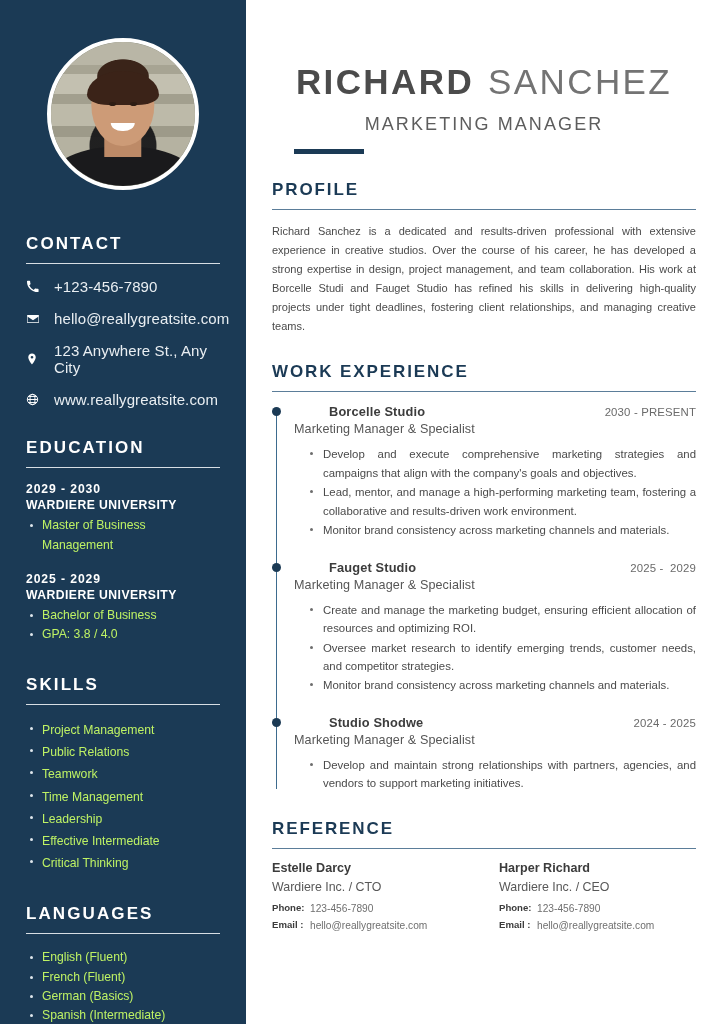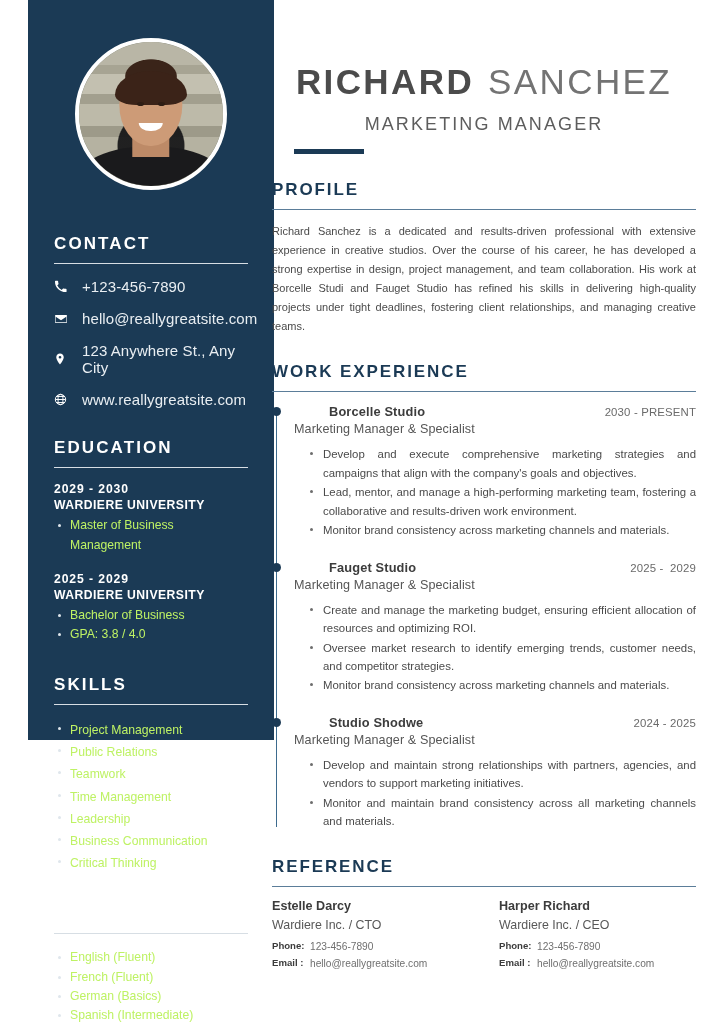--- a/index.html
+++ b/index.html
@@ -18,24 +18,23 @@
     height: 1024px;
     background: #ffffff;
     overflow: hidden;
   }
 
   
   .sidebar {
     position: absolute;
     left: 0; top: 0;
     width: 246px;
-    height: 740px;
+    height: 1024px;
     background: #1b3a55;
     padding: 0 26px;
-    margin-left: 28px;
   }
 
   .photo-wrap {
     width: 152px;
     height: 152px;
     margin: 38px auto 0 auto;
     border-radius: 50%;
     border: 4px solid #ffffff;
     overflow: hidden;
     position: relative;
@@ -437,21 +436,21 @@
 
     <section class="side-section">
       <h2 class="side-title">SKILLS</h2>
       <div class="side-rule"></div>
       <ul class="side-list skills-list">
         <li>Project Management</li>
         <li>Public Relations</li>
         <li>Teamwork</li>
         <li>Time Management</li>
         <li>Leadership</li>
-        <li>Business Communication</li>
+        <li>Effective Intermediate</li>
         <li>Critical Thinking</li>
       </ul>
     </section>
 
     <section class="side-section">
       <h2 class="side-title">LANGUAGES</h2>
       <div class="side-rule"></div>
       <ul class="side-list lang-list">
         <li>English (Fluent)</li>
         <li>French (Fluent)</li>
@@ -514,21 +513,20 @@
 
         <div class="job">
           <span class="job-dot"></span>
           <div class="job-head">
             <span class="job-company">Studio Shodwe</span>
             <span class="job-dates">2024 - 2025</span>
           </div>
           <div class="job-role">Marketing Manager &amp; Specialist</div>
           <ul class="job-list">
             <li>Develop and maintain strong relationships with partners, agencies, and vendors to support marketing initiatives.</li>
-            <li>Monitor and maintain brand consistency across all marketing channels and materials.</li>
           </ul>
         </div>
 
       </div>
     </section>
 
     <section class="main-section">
       <h2 class="main-title">REFERENCE</h2>
       <div class="main-rule"></div>
 

